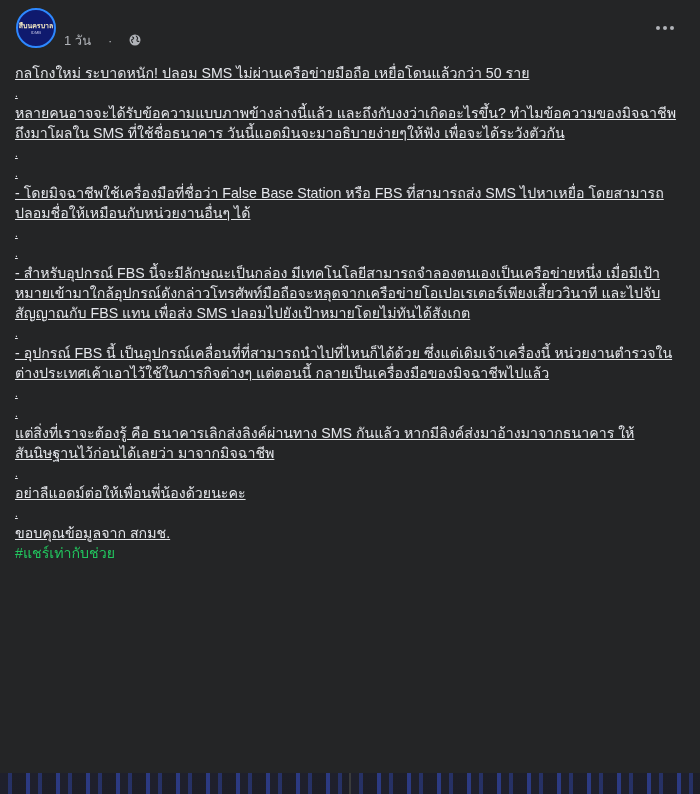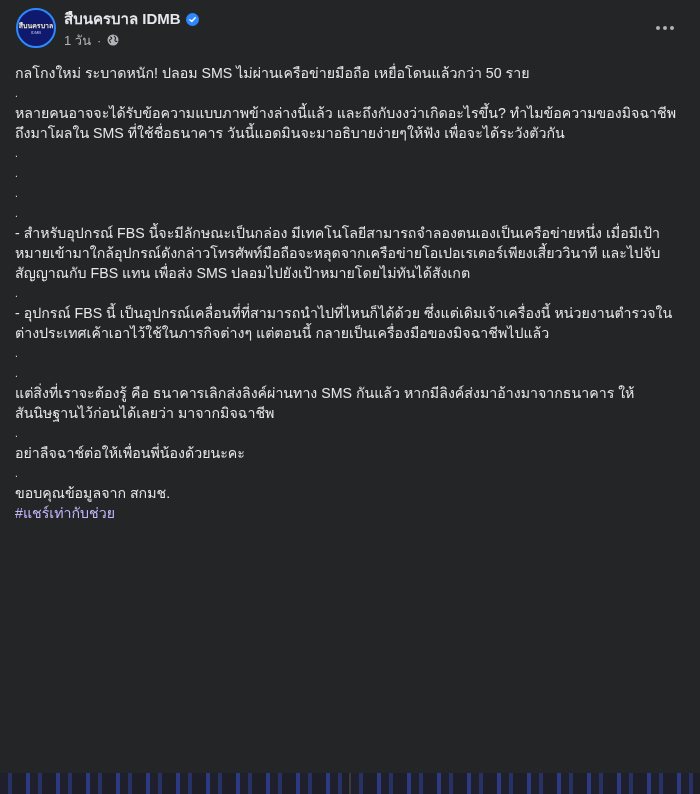--- a/index.html
+++ b/index.html
@@ -26,63 +26,55 @@
       position: absolute; left: 64px; top: 9px; height: 20px;
       display: flex; align-items: center; gap: 5px;
     }
     .page-name { font-size: 15px; font-weight: bold; color: #e4e6eb; }
     .verified {
       width: 13px; height: 13px; border-radius: 50%; background: #2d88ff;
       display: inline-flex; align-items: center; justify-content: center;
     }
     .meta-row {
       position: absolute; left: 64px; top: 32px; height: 16px;
-      display: flex; align-items: center; gap: 6px;
+      display: flex; align-items: center; gap: 17px;
       font-size: 13px; color: #b0b3b8;
     }
     .globe { width: 12px; height: 12px; display: inline-block; }
     .more-button {
       position: absolute; left: 650px; top: 20px; width: 30px; height: 16px;
       display: flex; align-items: center; justify-content: center; gap: 3px;
       cursor: pointer;
     }
     .more-button span { width: 4px; height: 4px; border-radius: 50%; background: #b0b3b8; display: inline-block; }
 
     .post-body {
       position: absolute; left: 15px; top: 63px; width: 670px;
       font-size: 14.2px; line-height: 20px; color: #e4e6eb;
     }
-    .para { min-height: 20px; }
+    .para { min-height: 20px; text-decoration: underline; }
     .para.spacer { height: 20px; font-size: 10px; line-height: 22px; color: #e4e6eb; }
-    .hashtag { color: #c4b5fd; cursor: pointer; display: block; }
+    .hashtag { color: #22c55e; cursor: pointer; display: block; }
     .attached-image {
       position: absolute; left: 0; top: 773px; width: 700px; height: 21px;
       display: flex; gap: 2px; background: #3a3b3c;
     }
     .attached-image .half {
       flex: 1; height: 21px;
       background: repeating-linear-gradient(90deg, #1c1d2a 0px, #1c1d2a 8px, #24306a 8px, #24306a 12px, #1a1b26 12px, #1a1b26 26px, #2a3a8a 26px, #2a3a8a 30px);
       opacity: 0.9;
     }
   </style>
 </head>
 <body>
 
 <div class="post-header">
   <div class="avatar">
     <div class="av-main">สืบนครบาล</div>
     <div class="av-sub">IDMB</div>
-  </div>
-  <div class="page-name-row">
-    <span class="page-name">สืบนครบาล IDMB</span>
-    <span class="verified">
-      <svg width="9" height="9" viewBox="0 0 10 10">
-          <path d="M2 5.2 L4.2 7.2 L8 3" stroke="#ffffff" stroke-width="1.6" fill="none" stroke-linecap="round" stroke-linejoin="round"></path>
-        </svg>
-    </span>
   </div>
   <div class="meta-row">
     <span>1 วัน</span>
     <span>·</span>
     <span class="globe">
       <svg width="12" height="12" viewBox="0 0 12 12">
         <circle cx="6" cy="6" r="5.5" fill="#b0b3b8"></circle>
         <path d="M3 3.2 C4 2.6 5 3.6 4.6 4.6 C4.2 5.4 3 5 2.6 6 C2.3 7 3.4 7.6 3.6 8.8 M7.2 1.6 C7 2.6 8.4 3 8.6 4 C8.8 5 7.6 5.4 8 6.6 C8.4 7.8 9.6 7.6 10.2 7" stroke="#242526" stroke-width="1.1" fill="none"></path>
       </svg>
     </span>
@@ -93,30 +85,31 @@
     <span></span>
   </div>
 </div>
 
 <div class="post-body">
   <div class="para">กลโกงใหม่ ระบาดหนัก! ปลอม SMS ไม่ผ่านเครือข่ายมือถือ เหยื่อโดนแล้วกว่า 50 ราย</div>
   <div class="para spacer">.</div>
   <div class="para">หลายคนอาจจะได้รับข้อความแบบภาพข้างล่างนี้แล้ว และถึงกับงงว่าเกิดอะไรขึ้น? ทำไมข้อความของมิจฉาชีพถึงมาโผลใน SMS ที่ใช้ชื่อธนาคาร วันนี้แอดมินจะมาอธิบายง่ายๆให้ฟัง เพื่อจะได้ระวังตัวกัน</div>
   <div class="para spacer">.</div>
   <div class="para spacer">.</div>
+  <div class="para">- โดยมิจฉาชีพใช้เครื่องมือที่ชื่อว่า False Base Station หรือ FBS ที่สามารถส่ง SMS ไปหาเหยื่อ โดยสามารถปลอมชื่อให้เหมือนกับหน่วยงานอื่นๆ ได้</div>
   <div class="para spacer">.</div>
   <div class="para spacer">.</div>
   <div class="para">- สำหรับอุปกรณ์ FBS นี้จะมีลักษณะเป็นกล่อง มีเทคโนโลยีสามารถจำลองตนเองเป็นเครือข่ายหนึ่ง เมื่อมีเป้าหมายเข้ามาใกล้อุปกรณ์ดังกล่าวโทรศัพท์มือถือจะหลุดจากเครือข่ายโอเปอเรเตอร์เพียงเสี้ยววินาที และไปจับสัญญาณกับ FBS แทน เพื่อส่ง SMS ปลอมไปยังเป้าหมายโดยไม่ทันได้สังเกต</div>
   <div class="para spacer">.</div>
   <div class="para">- อุปกรณ์ FBS นี้ เป็นอุปกรณ์เคลื่อนที่ที่สามารถนำไปที่ไหนก็ได้ด้วย ซึ่งแต่เดิมเจ้าเครื่องนี้ หน่วยงานตำรวจในต่างประเทศเค้าเอาไว้ใช้ในภารกิจต่างๆ แต่ตอนนี้ กลายเป็นเครื่องมือของมิจฉาชีพไปแล้ว</div>
   <div class="para spacer">.</div>
   <div class="para spacer">.</div>
   <div class="para">แต่สิ่งที่เราจะต้องรู้ คือ ธนาคารเลิกส่งลิงค์ผ่านทาง SMS กันแล้ว หากมีลิงค์ส่งมาอ้างมาจากธนาคาร ให้สันนิษฐานไว้ก่อนได้เลยว่า มาจากมิจฉาชีพ</div>
   <div class="para spacer">.</div>
-  <div class="para">อย่าลืจฉาช์ต่อให้เพื่อนพี่น้องด้วยนะคะ</div>
+  <div class="para">อย่าลืแอดม์ต่อให้เพื่อนพี่น้องด้วยนะคะ</div>
   <div class="para spacer">.</div>
   <div class="para">ขอบคุณข้อมูลจาก สกมช.</div>
   <a class="hashtag">#แชร์เท่ากับช่วย</a>
 </div>
 
 <div class="attached-image">
   <div class="half"></div>
   <div class="half"></div>
 </div>
 

